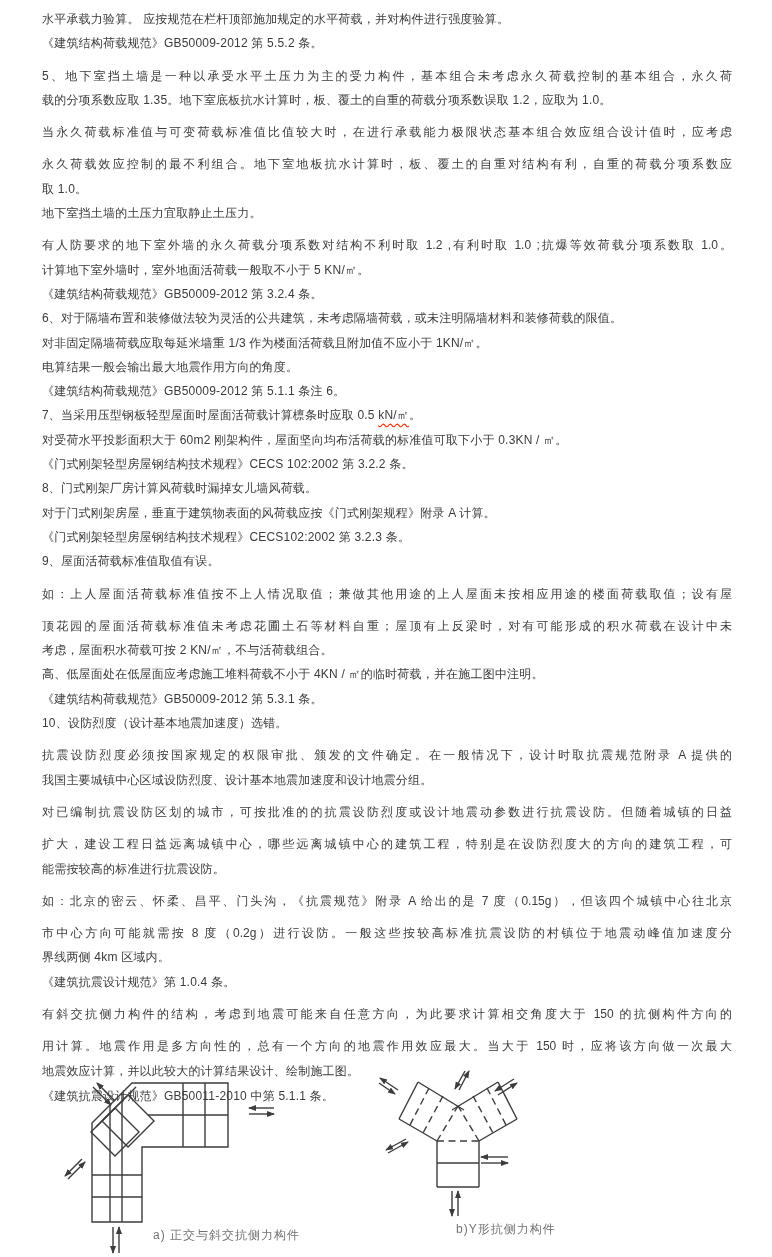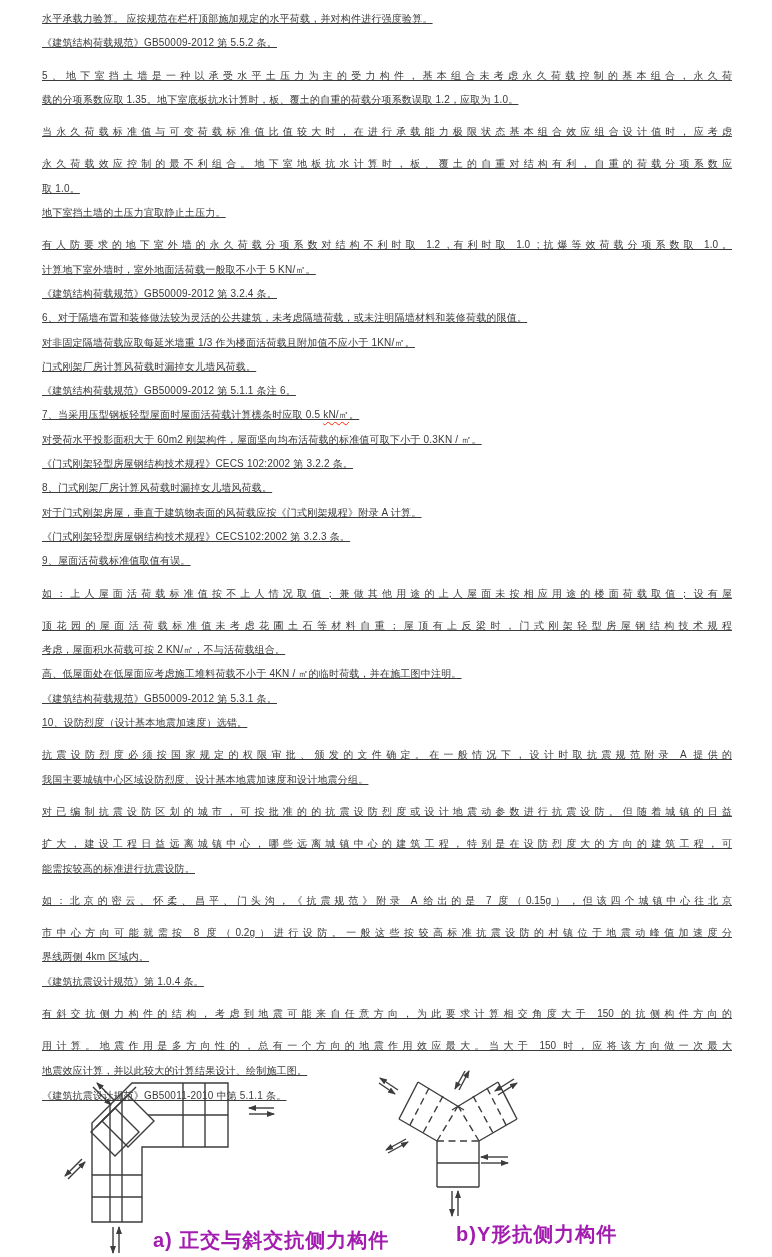--- a/index.html
+++ b/index.html
@@ -3,41 +3,41 @@
 <meta charset="utf-8">
 <style>
   html,body{margin:0;padding:0;}
   body{
     width:772px;height:1257px;position:relative;background:#ffffff;
     font-family:"Liberation Sans","DejaVu Sans",sans-serif;
     color:#3b3b3b;overflow:hidden;
   }
   .doc{position:absolute;left:42px;top:7px;width:690px;}
   .line{
-    font-size:10px;line-height:24.3px;height:24.3px;
-    white-space:nowrap;letter-spacing:0.2px;text-decoration:underline;
+    font-size:12px;line-height:24.3px;height:24.3px;
+    white-space:nowrap;letter-spacing:0.2px;
   }
   .jl{ 
     white-space:normal;text-align:justify;text-align-last:justify;
     letter-spacing:0;
     margin-top:8px;
   }
   .sec-gap{margin-top:1px;}
   .wavy{
     text-decoration-line:underline;
     text-decoration-style:wavy;
     text-decoration-color:#ff2a00;
     text-decoration-skip-ink:none;
     text-underline-offset:3px;
   }
   .fig-svg{position:absolute;}
   #figA{left:60px;top:1072px;}
   #figB{left:378px;top:1070px;}
   .fig-caption{
-    position:absolute;font-size:20px;font-weight:700;color:#a21caf;
+    position:absolute;font-size:12px;font-weight:400;color:#737373;
     white-space:nowrap;letter-spacing:1px;
   }
   #capA{left:153px;top:1227px;}
   #capB{left:412px;top:1221px;margin-left:44px;}
   .diagram-stroke{stroke:#3c3c3c;stroke-width:1.4;fill:none;}
 </style>
 </head>
 <body>
 
 <div class="doc">
@@ -47,33 +47,33 @@
   <div class="line">载的分项系数应取 1.35。地下室底板抗水计算时，板、覆土的自重的荷载分项系数误取 1.2，应取为 1.0。</div>
   <div class="line jl">当永久荷载标准值与可变荷载标准值比值较大时，在进行承载能力极限状态基本组合效应组合设计值时，应考虑</div>
   <div class="line jl">永久荷载效应控制的最不利组合。地下室地板抗水计算时，板、覆土的自重对结构有利，自重的荷载分项系数应</div>
   <div class="line">取 1.0。</div>
   <div class="line">地下室挡土墙的土压力宜取静止土压力。</div>
   <div class="line jl">有人防要求的地下室外墙的永久荷载分项系数对结构不利时取 1.2 ,有利时取 1.0 ;抗爆等效荷载分项系数取 1.0。</div>
   <div class="line">计算地下室外墙时，室外地面活荷载一般取不小于 5 KN/㎡。</div>
   <div class="line">《建筑结构荷载规范》GB50009-2012 第 3.2.4 条。</div>
   <div class="line">6、对于隔墙布置和装修做法较为灵活的公共建筑，未考虑隔墙荷载，或未注明隔墙材料和装修荷载的限值。</div>
   <div class="line">对非固定隔墙荷载应取每延米墙重 1/3 作为楼面活荷载且附加值不应小于 1KN/㎡。</div>
-  <div class="line">门式刚架厂房计算风荷载时漏掉女儿墙风荷载。</div>
+  <div class="line">电算结果一般会输出最大地震作用方向的角度。</div>
   <div class="line">《建筑结构荷载规范》GB50009-2012 第 5.1.1 条注 6。</div>
   <div class="line">
     <span>7、当采用压型钢板轻型屋面时屋面活荷载计算檩条时应取 0.5 </span><span class="wavy">kN/㎡</span><span>。</span>
   </div>
   <div class="line">对受荷水平投影面积大于 60m2 刚架构件，屋面坚向均布活荷载的标准值可取下小于 0.3KN / ㎡。</div>
   <div class="line">《门式刚架轻型房屋钢结构技术规程》CECS 102:2002 第 3.2.2 条。</div>
   <div class="line">8、门式刚架厂房计算风荷载时漏掉女儿墙风荷载。</div>
   <div class="line">对于门式刚架房屋，垂直于建筑物表面的风荷载应按《门式刚架规程》附录 A 计算。</div>
   <div class="line">《门式刚架轻型房屋钢结构技术规程》CECS102:2002 第 3.2.3 条。</div>
   <div class="line">9、屋面活荷载标准值取值有误。</div>
   <div class="line jl">如：上人屋面活荷载标准值按不上人情况取值；兼做其他用途的上人屋面未按相应用途的楼面荷载取值；设有屋</div>
-  <div class="line jl">顶花园的屋面活荷载标准值未考虑花圃土石等材料自重；屋顶有上反梁时，门式刚架轻型房屋钢结构技术规程</div>
+  <div class="line jl">顶花园的屋面活荷载标准值未考虑花圃土石等材料自重；屋顶有上反梁时，对有可能形成的积水荷载在设计中未</div>
   <div class="line">考虑，屋面积水荷载可按 2 KN/㎡，不与活荷载组合。</div>
   <div class="line">高、低屋面处在低屋面应考虑施工堆料荷载不小于 4KN / ㎡的临时荷载，并在施工图中注明。</div>
   <div class="line">《建筑结构荷载规范》GB50009-2012 第 5.3.1 条。</div>
   <div class="line">10、设防烈度（设计基本地震加速度）选错。</div>
   <div class="line jl">抗震设防烈度必须按国家规定的权限审批、颁发的文件确定。在一般情况下，设计时取抗震规范附录 A 提供的</div>
   <div class="line">我国主要城镇中心区域设防烈度、设计基本地震加速度和设计地震分组。</div>
   <div class="line jl">对已编制抗震设防区划的城市，可按批准的的抗震设防烈度或设计地震动参数进行抗震设防。但随着城镇的日益</div>
   <div class="line jl">扩大，建设工程日益远离城镇中心，哪些远离城镇中心的建筑工程，特别是在设防烈度大的方向的建筑工程，可</div>
   <div class="line">能需按较高的标准进行抗震设防。</div>
   <div class="line jl">如：北京的密云、怀柔、昌平、门头沟，《抗震规范》附录 A 给出的是 7 度（0.15g），但该四个城镇中心往北京</div>

